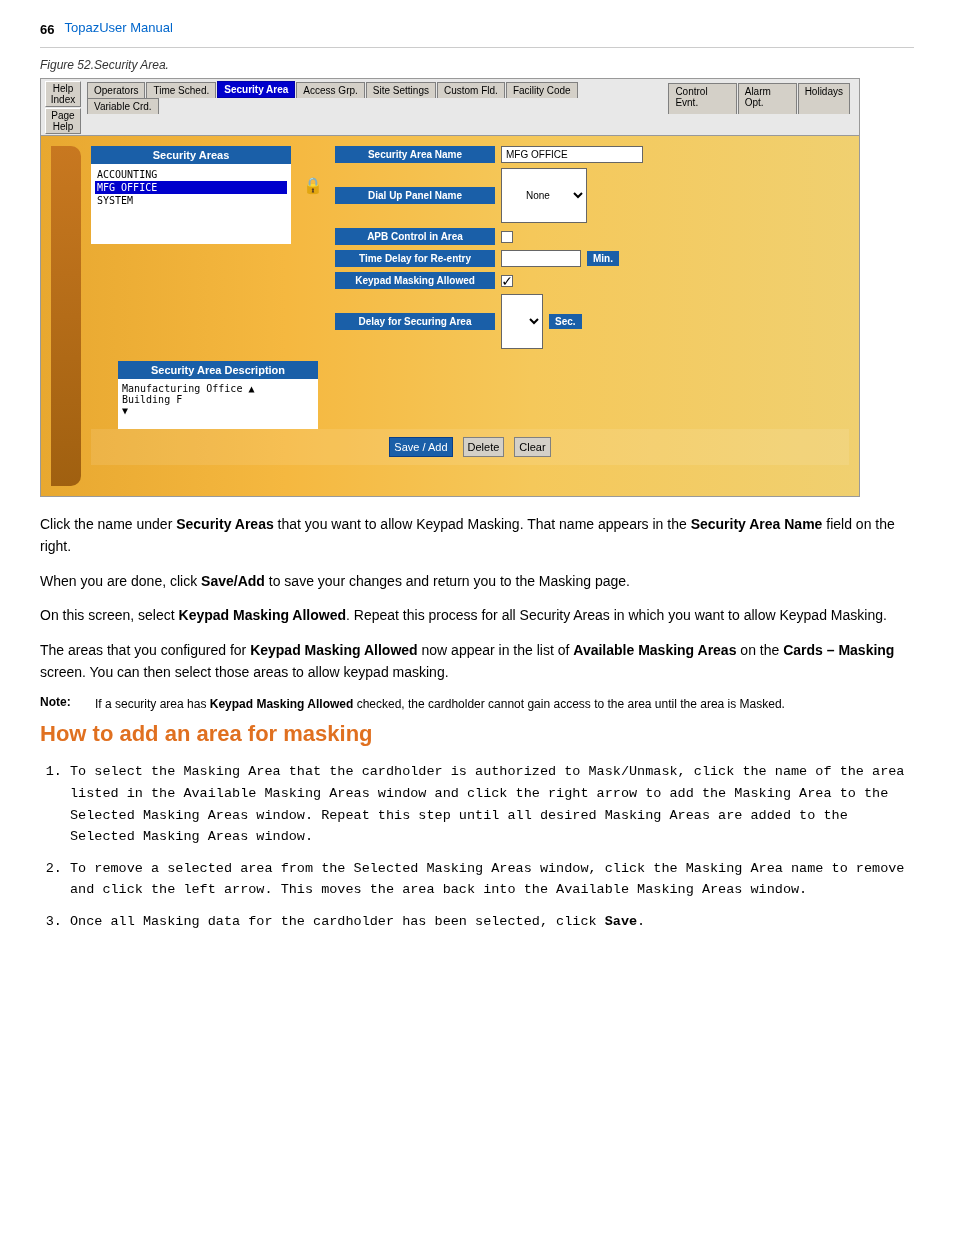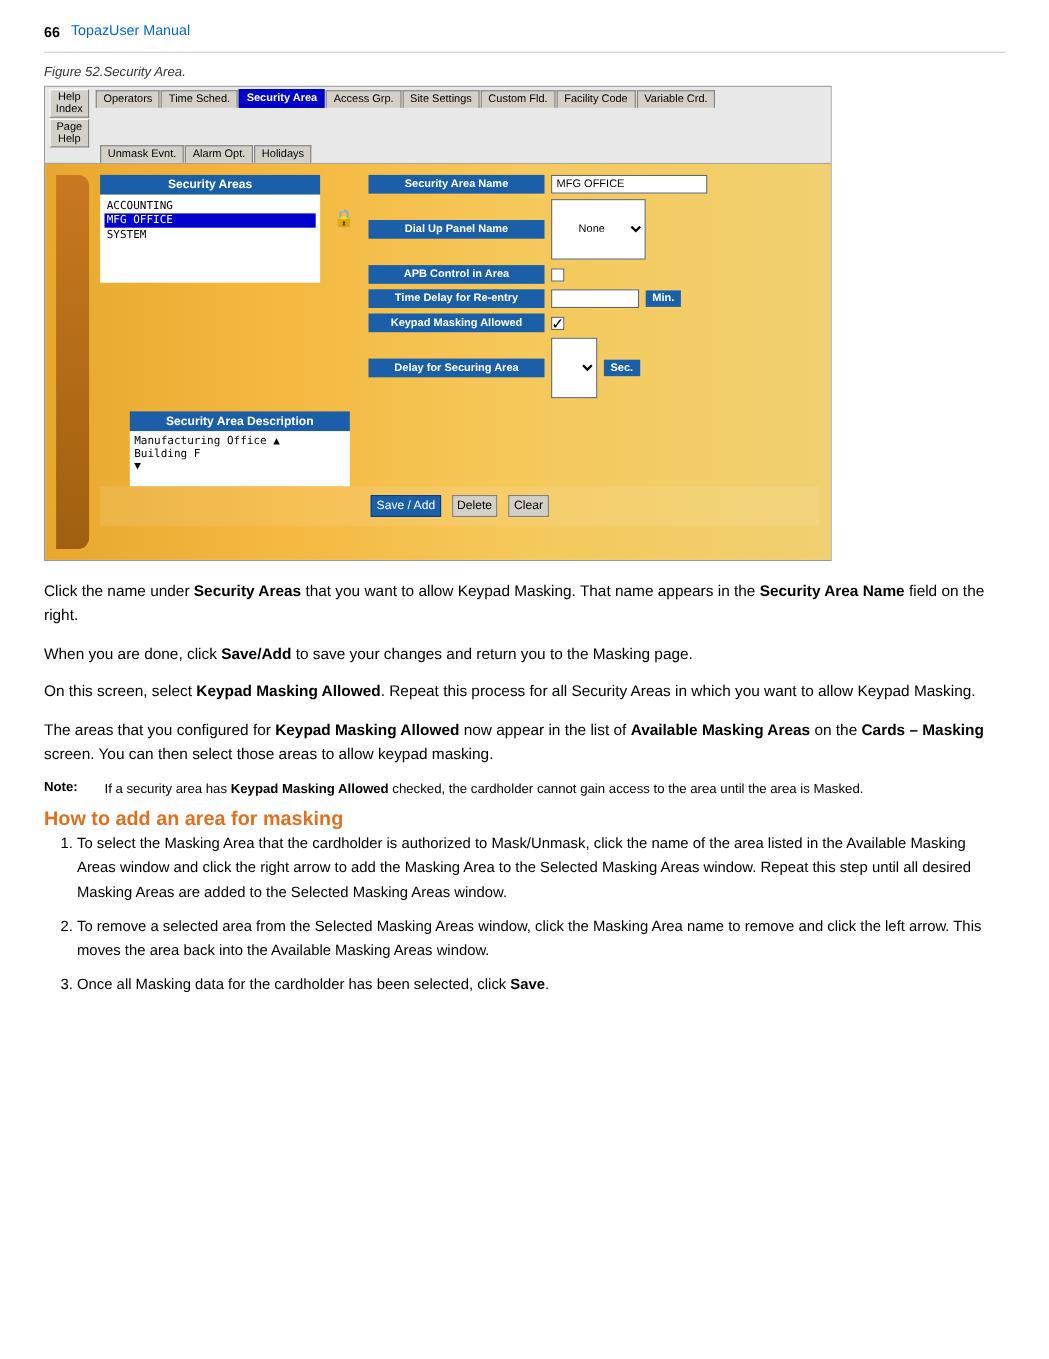--- a/index.html
+++ b/index.html
@@ -55,21 +55,21 @@
       font-style: italic;
       font-size: 12px;
       color: #333;
       margin-bottom: 6px;
     }
 
     
     .screenshot-container {
       border: 1px solid #999;
       background: #f0f0f0;
-      width: 716px;
+      width: 820px;
       margin-bottom: 16px;
       position: relative;
     }
 
     
     .nav-bar {
       display: flex;
       align-items: flex-start;
       background: #e8e8e8;
       border-bottom: 1px solid #999;
@@ -316,29 +316,30 @@
       min-width: 45px;
     }
 
     .note-content {
       flex: 1;
       line-height: 1.5;
     }
 
     .section-heading {
       color: #e07020;
-      font-size: 18px;
-      font-weight: bold;
-      margin-bottom: 1px;
+      font-size: 22px;
+      font-weight: bold;
+      margin-bottom: 14px;
       margin-top: 4px;
     }
 
     .numbered-list {
       margin-left: 30px;
       margin-bottom: 12px;
+      font-family: Liberation Mono, monospace;
     }
 
     .numbered-list li {
       font-size: 13.5px;
       line-height: 1.6;
       margin-bottom: 10px;
     }
 
     .sec-label {
       background: #1a5fa8;
@@ -366,33 +367,33 @@
 
   <p class="figure-caption">Figure 52.Security Area.</p>
 
   <div class="screenshot-container">
 
     <div class="nav-bar">
       <div class="nav-bar-left">
         <button class="nav-btn">Help<br>Index</button>
         <button class="nav-btn">Page<br>Help</button>
       </div>
-      <div style="display:flex; flex-direction:column; flex:1;gap:32px;">
+      <div style="display:flex; flex-direction:row; flex:1;gap:32px;">
         <div class="tabs-area">
           <div class="tab">Operators</div>
           <div class="tab">Time Sched.</div>
           <div class="tab highlighted active">Security Area</div>
           <div class="tab">Access Grp.</div>
           <div class="tab">Site Settings</div>
           <div class="tab">Custom Fld.</div>
           <div class="tab">Facility Code</div>
           <div class="tab">Variable Crd.</div>
         </div>
         <div class="tabs-row2">
-          <div class="tab">Unmask Evnt.</div>
+          <div class="tab">Control Evnt.</div>
           <div class="tab">Alarm Opt.</div>
           <div class="tab">Holidays</div>
         </div>
       </div>
     </div>
 
     <div class="screenshot-body">
       <div class="screenshot-left-sidebar"></div>
       <div class="screenshot-main">
 

